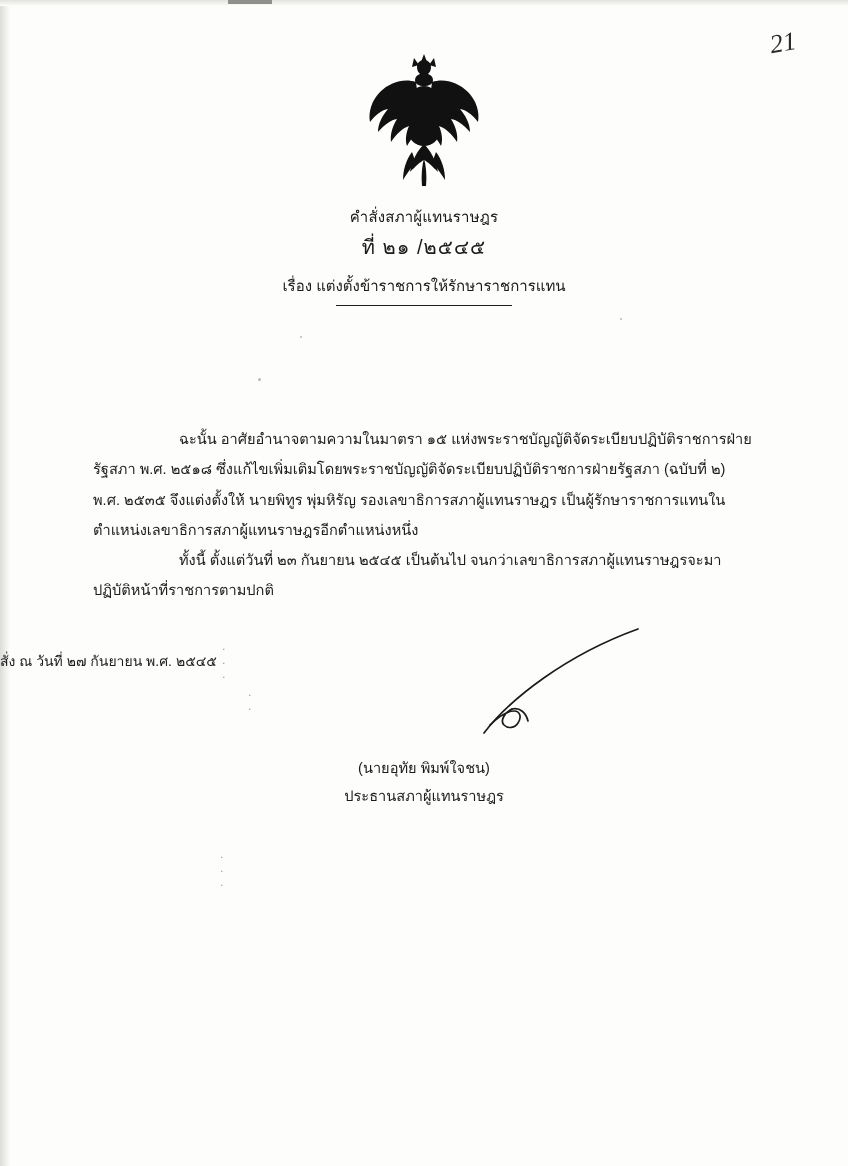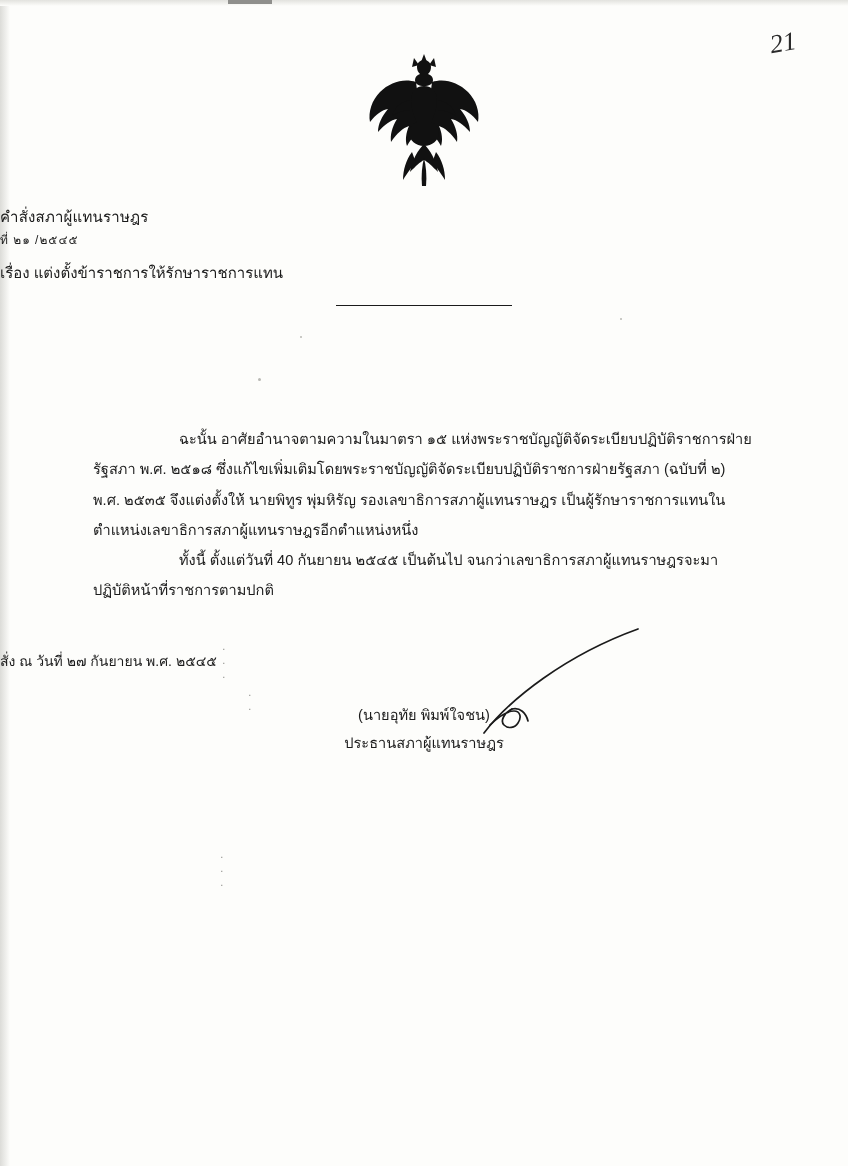--- a/index.html
+++ b/index.html
@@ -66,25 +66,25 @@
     height: 100%;
     font-family: "Liberation Sans", "DejaVu Sans", sans-serif;
     color: #1b1b1b;
   }
 
   .center-block {
     position: absolute;
     top: 205px;
     left: 0;
     width: 100%;
-    text-align: left;
+    text-align: center;
     line-height: 1.62;
   }
   .center-block .l1 { font-size: 15px; letter-spacing: .2px; }
-  .center-block .l2 { font-size: 12px; letter-spacing: 1px; margin-top: 2px; }
+  .center-block .l2 { font-size: 20px; letter-spacing: 1px; margin-top: 2px; }
   .center-block .l3 { font-size: 15px; margin-top: 10px; }
 
   .hr-short {
     position: absolute;
     top: 305px;
     left: 50%;
     transform: translateX(-50%);
     width: 176px;
     height: 1px;
     background: #1b1b1b;
@@ -108,21 +108,21 @@
     position: absolute;
     top: 650px;
     left: 0;
     width: 100%;
     text-align: left;
     font-size: 14px;
   }
 
   .signer {
     position: absolute;
-    top: 702px;
+    top: 755px;
     left: 0;
     width: 100%;
     text-align: center;
     font-size: 14.6px;
     line-height: 1.9;
   }
 
   
   .signature {
     position: absolute;
@@ -193,21 +193,21 @@
     </div>
 
     <div class="hr-short"></div>
 
 
     <div class="para p2">
       <span class="indent"></span><span>ฉะนั้น  อาศัยอำนาจตามความในมาตรา ๑๕   แห่งพระราชบัญญัติจัดระเบียบปฏิบัติราชการฝ่ายรัฐสภา พ.ศ. ๒๕๑๘  ซึ่งแก้ไขเพิ่มเติมโดยพระราชบัญญัติจัดระเบียบปฏิบัติราชการฝ่ายรัฐสภา (ฉบับที่ ๒) พ.ศ. ๒๕๓๕ จึงแต่งตั้งให้  นายพิทูร  พุ่มหิรัญ   รองเลขาธิการสภาผู้แทนราษฎร  เป็นผู้รักษาราชการแทนในตำแหน่งเลขาธิการสภาผู้แทนราษฎรอีกตำแหน่งหนึ่ง</span>
     </div>
 
     <div class="para p3">
-      <span class="indent"></span><span>ทั้งนี้  ตั้งแต่วันที่  40  กันยายน  ๒๕๔๕   เป็นต้นไป  จนกว่าเลขาธิการสภาผู้แทนราษฎรจะมาปฏิบัติหน้าที่ราชการตามปกติ</span>
+      <span class="indent"></span><span>ทั้งนี้  ตั้งแต่วันที่  ๒๓  กันยายน  ๒๕๔๕   เป็นต้นไป  จนกว่าเลขาธิการสภาผู้แทนราษฎรจะมาปฏิบัติหน้าที่ราชการตามปกติ</span>
     </div>
 
     <div class="sign-date">
       <span>สั่ง  ณ  วันที่  ๒๗  กันยายน  พ.ศ.  ๒๕๔๕</span>
     </div>
 
     <div class="signer">
       <div>(นายอุทัย  พิมพ์ใจชน)</div>
       <div>ประธานสภาผู้แทนราษฎร</div>
     </div>

